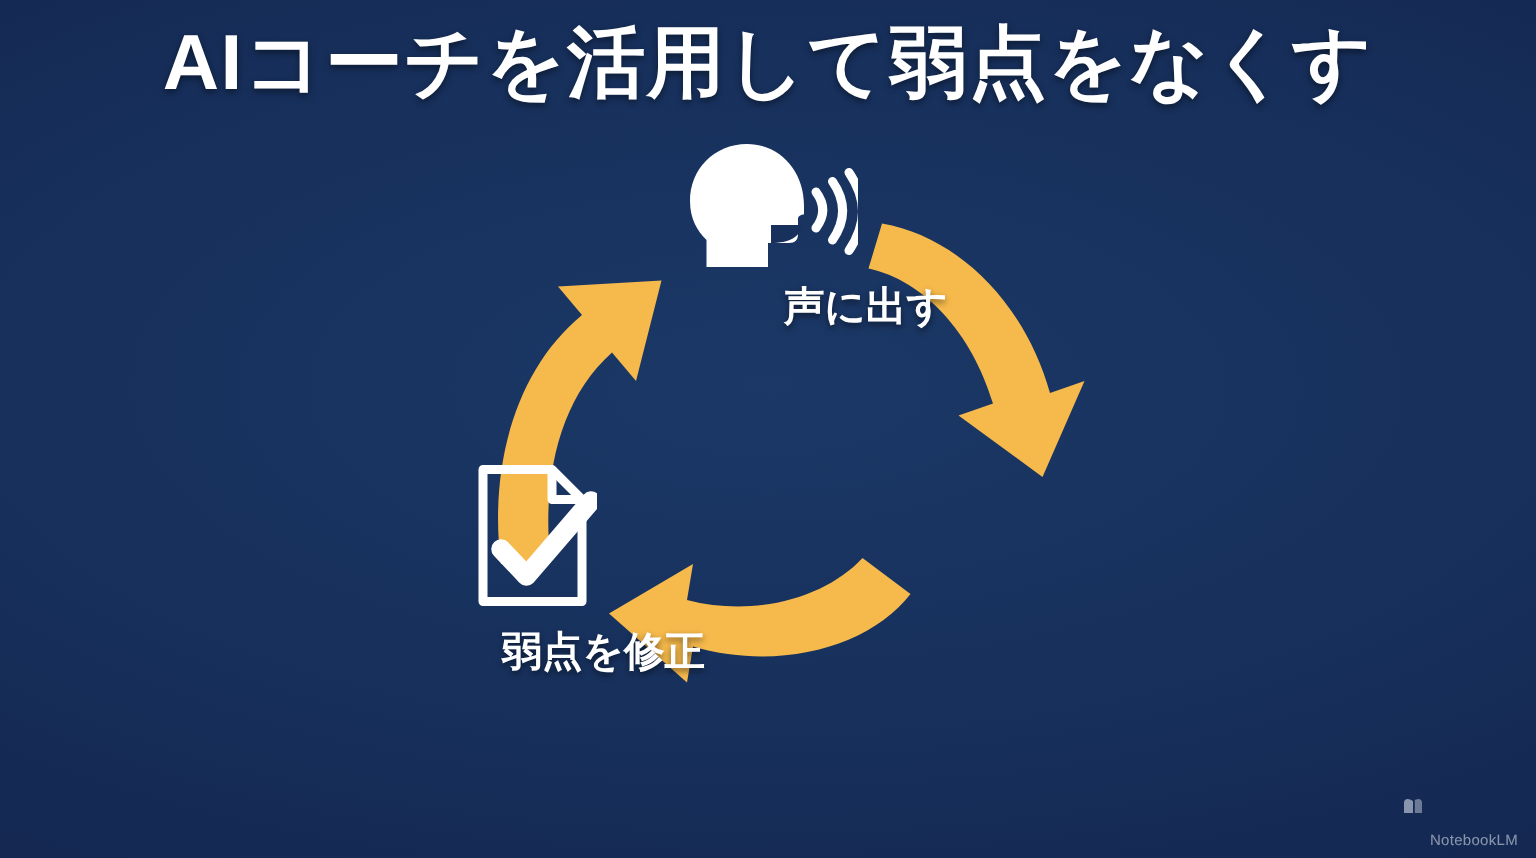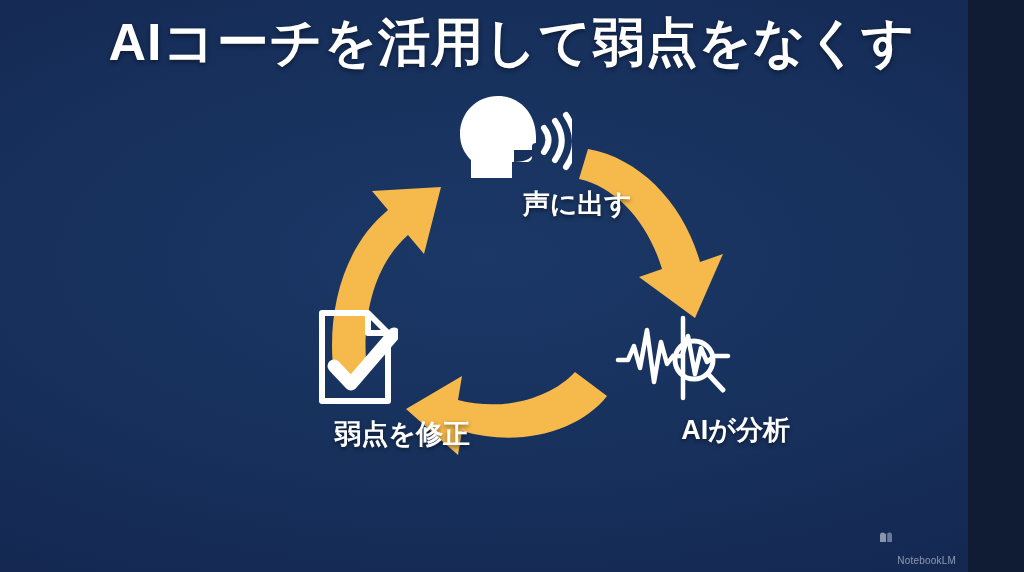--- a/index.html
+++ b/index.html
@@ -6,28 +6,27 @@
   html, body {
     margin: 0;
     padding: 0;
     background: #0f1c33;
   }
   body {
     font-family: "Liberation Sans", "DejaVu Sans", sans-serif;
   }
   #slide {
     position: relative;
-    width: 952px;
+    width: 1024px;
     height: 572px;
     overflow: hidden;
     background: #17305c;
     background-image:
       radial-gradient(ellipse 90% 70% at 50% 45%, #1b3866 0%, #17305c 55%, #132750 100%);
     user-select: none;
-    padding-left: 16px;
   }
   
   #title {
     position: absolute;
     top: 14px;
     left: 0;
     width: 1024px;
     text-align: center;
     color: #ffffff;
     font-size: 52px;
@@ -188,34 +187,20 @@
         <path d="M62 56 L82 56 C82 64, 74 68, 62 68 Z" fill="#17305c"></path>
         <g stroke="#ffffff" stroke-width="6" fill="none" stroke-linecap="round">
           <path d="M92 34 C98 42, 98 50, 92 58"></path>
           <path d="M103 27 C112 40, 112 53, 103 66"></path>
           <path d="M114 21 C126 39, 126 55, 114 73"></path>
         </g>
       </svg>
       <span class="node-label">声に出す</span>
     </div>
 
-    <div class="node" id="node-analyze">
-      <svg class="node-icon" width="130" height="92" viewBox="0 0 130 92" xmlns="http://www.w3.org/2000/svg">
-        <g stroke="#ffffff" fill="none" stroke-linecap="round" stroke-linejoin="round">
-          <path d="M8 48 L18 48 L24 34 L30 56 L37 18 L44 70 L51 30 L57 52 L63 44" stroke-width="4.5"></path>
-          <path d="M66 44 L72 44 L78 24 L85 62 L91 36 L97 50 L104 44 L118 44" stroke-width="4.5"></path>
-          <path d="M73 6 L73 86" stroke-width="4.5"></path>
-        </g>
-        <g fill="none" stroke="#ffffff" stroke-width="5" stroke-linecap="round">
-          <circle cx="84" cy="48" r="19"></circle>
-          <path d="M98 62 L113 78"></path>
-        </g>
-      </svg>
-      <span class="node-label">AIが分析</span>
-    </div>
 
     <div class="node" id="node-fix">
       <svg class="node-icon" width="86" height="98" viewBox="0 0 86 98" xmlns="http://www.w3.org/2000/svg">
         <path d="M10 5 L56 5 L76 25 L76 93 L10 93 Z" fill="none" stroke="#ffffff" stroke-width="6" stroke-linejoin="round"></path>
         <path d="M56 5 L56 25 L76 25" fill="none" stroke="#ffffff" stroke-width="6" stroke-linejoin="round"></path>
         <path d="M22 58 L39 76 L82 26" fill="none" stroke="#ffffff" stroke-width="13" stroke-linecap="round" stroke-linejoin="round"></path>
       </svg>
       <span class="node-label">弱点を修正</span>
     </div>
 

